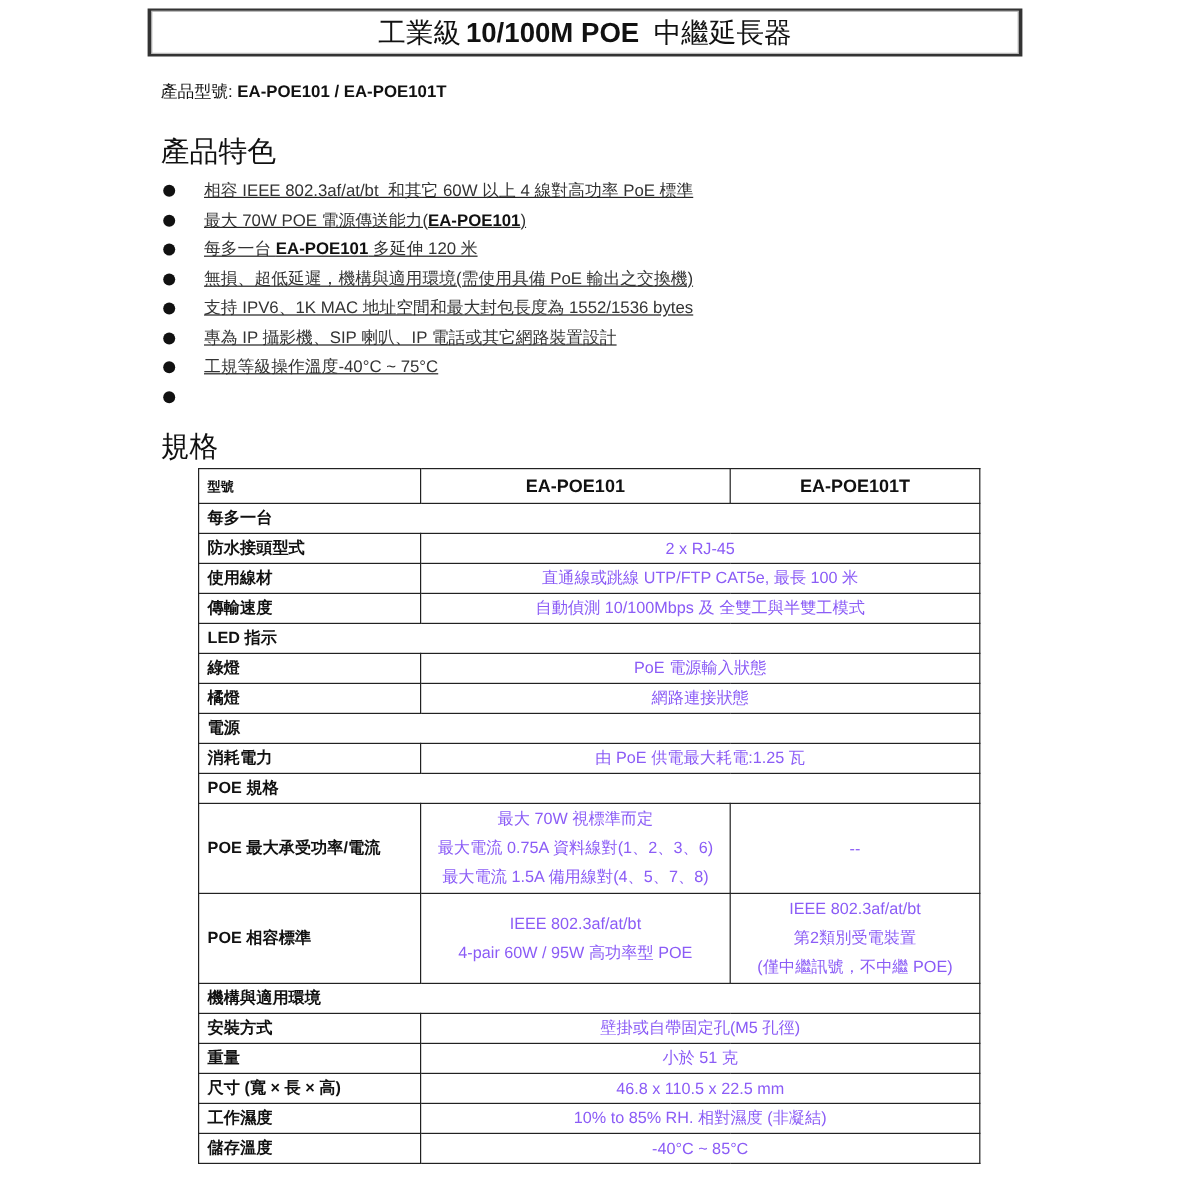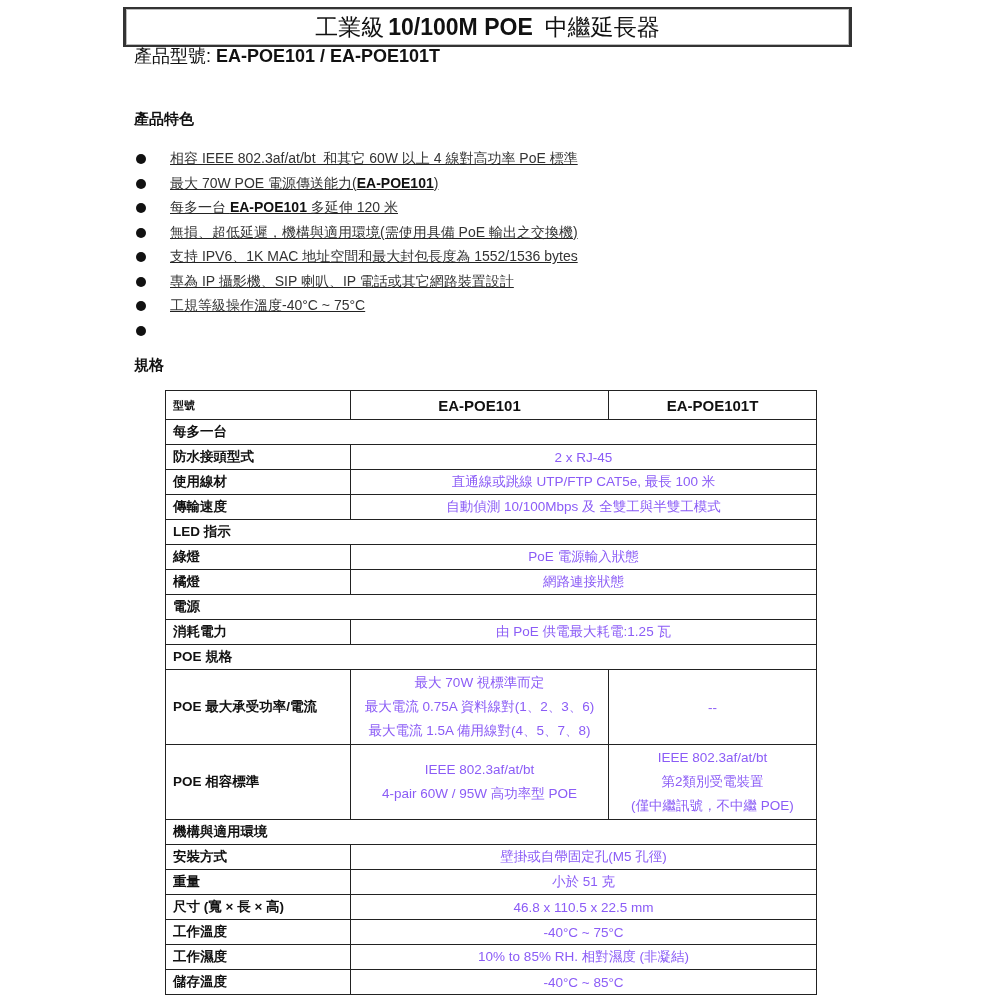--- a/index.html
+++ b/index.html
@@ -10,27 +10,27 @@
     position: absolute; left: 123px; top: 7px; width: 729px; height: 40px;
     border-top: 2px solid #333; border-bottom: 2px solid #333;
     border-left: 3px solid #333; border-right: 3px solid #333;
     box-shadow: inset 0 0 0 1px #bbb;
     display: flex; align-items: center; justify-content: center;
     font-size: 23px; font-weight: bold; color: #111;
   }
   .title-box .zh { font-weight: normal; }
 
   .model-line {
-    position: absolute; left: 134px; top: 44px;
-    font-size: 18px; font-weight: bold;
+    position: absolute; left: 134px; top: 68px;
+    font-size: 14px; font-weight: bold;
   }
   .model-line .zh { font-weight: normal; }
 
   .section-heading {
-    position: absolute; left: 134px; font-size: 15px; font-weight: bold; color: #111;
+    position: absolute; left: 134px; font-size: 24px; font-weight: normal; color: #111;
   }
 
   .features { position: absolute; left: 134px; top: 147px; width: 700px; list-style: none; }
   .features li {
     height: 24.5px; display: flex; align-items: center; font-size: 14px; color: #222; text-decoration: underline;
   }
   .features .bullet {
     width: 10px; height: 10px; border-radius: 50%; background: #111;
     margin-left: 2px; margin-right: 24px; flex-shrink: 0;
   }
@@ -183,24 +183,20 @@
   </tr>
   <tr>
     <td class="label">重量</td>
     <td colspan="2" class="val">小於  51  克</td>
   </tr>
   <tr>
     <td class="label">尺寸 (寬 × 長 × 高)</td>
     <td colspan="2" class="val">46.8 x 110.5 x 22.5 mm</td>
   </tr>
   <tr>
-    <td class="label">工作溫度</td>
-    <td colspan="2" class="val">-40°C ~ 75°C</td>
-  </tr>
-  <tr>
     <td class="label">工作濕度</td>
     <td colspan="2" class="val">10% to 85% RH.  相對濕度  (非凝結)</td>
   </tr>
   <tr>
     <td class="label">儲存溫度</td>
     <td colspan="2" class="val">-40°C ~ 85°C</td>
   </tr>
 </tbody>
   </table>
 

